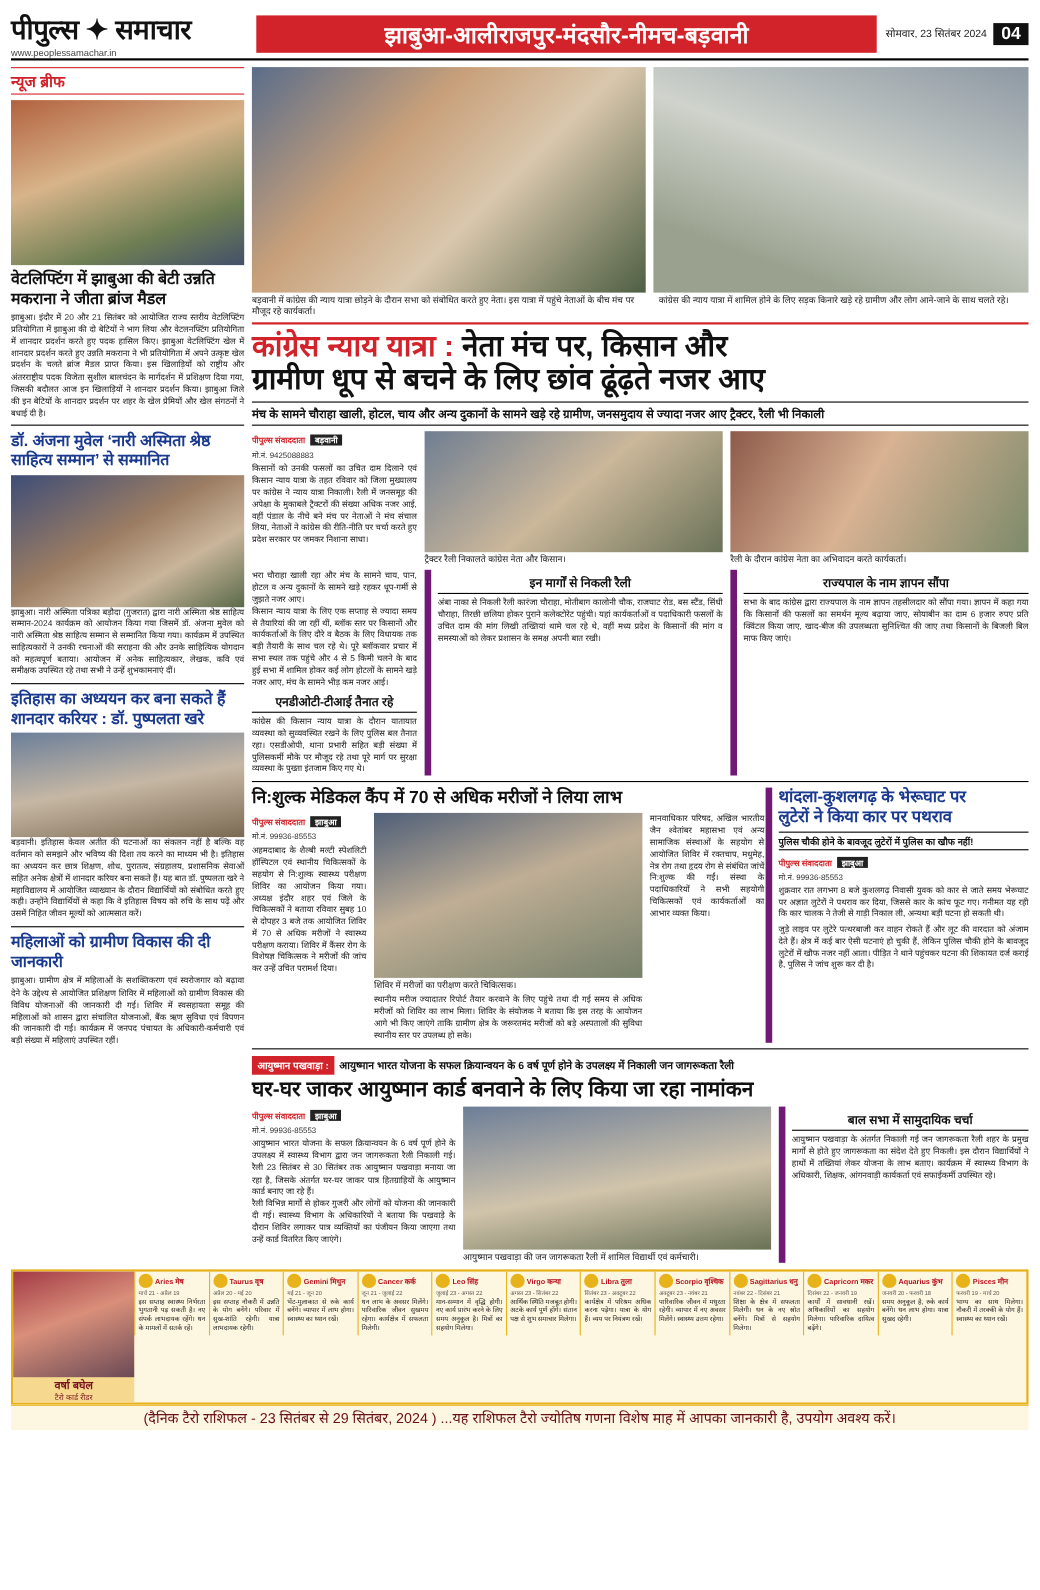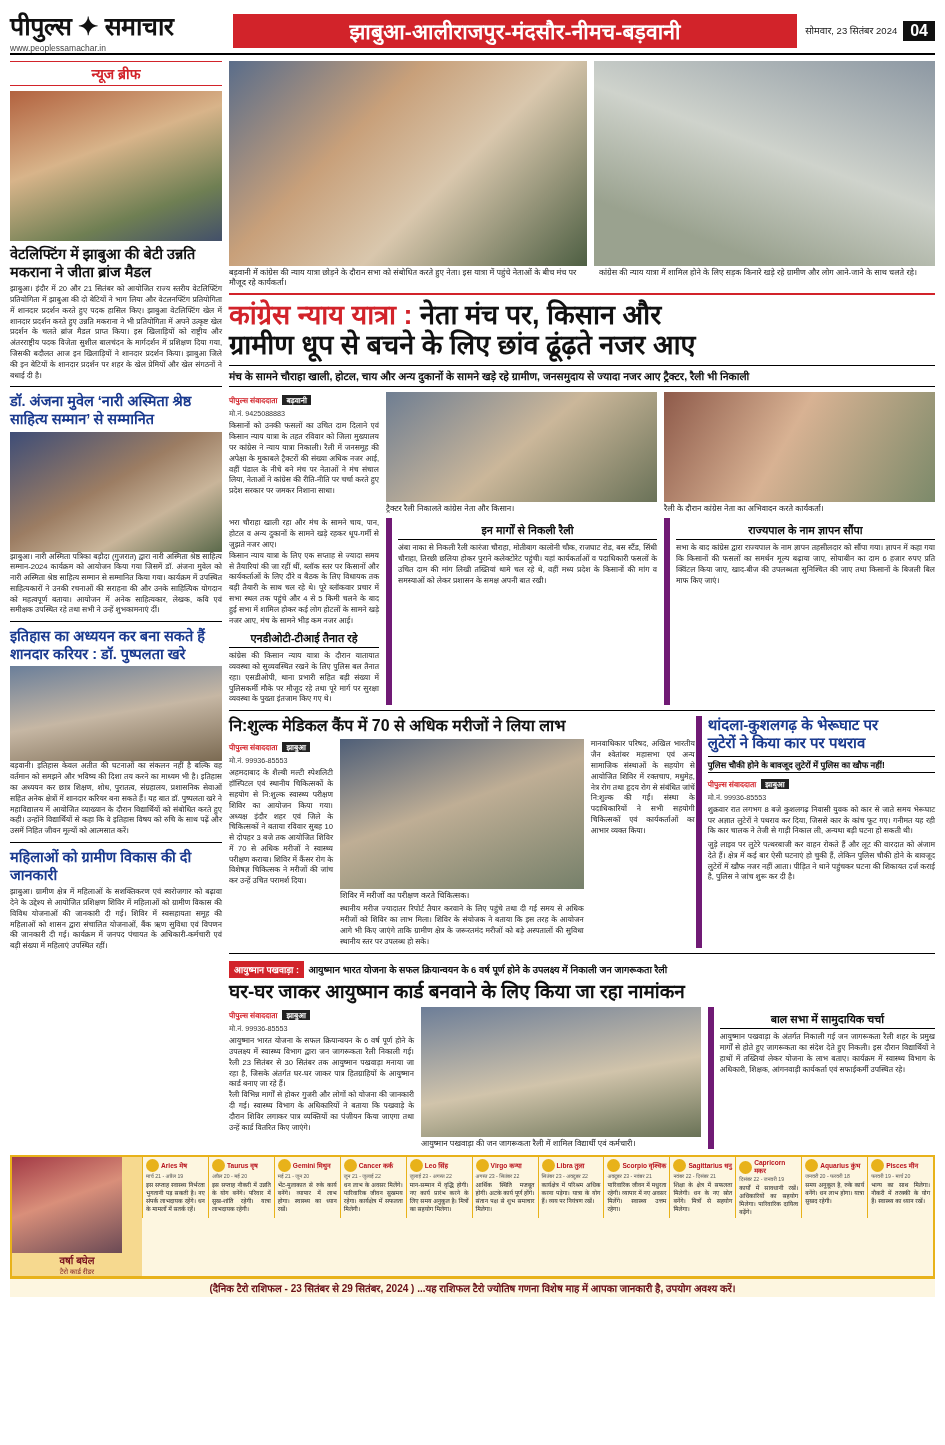--- a/index.html
+++ b/index.html
@@ -30,21 +30,21 @@
   
   .main-grid { display:flex; gap:7px; margin-top:6px; }
   .col-left { width: 212px; }
   .col-right { flex:1; }
 
   
   .rule { border-top:1px solid #000; margin:5px 0; }
   .hr-red { border-top:2px solid #d2232a; margin:5px 0; }
 
   .kicker {
-    text-align:center; color:#d2232a; font-size:14px; font-weight:bold;
+    color:#d2232a; font-size:14px; font-weight:bold;
     border-top:1px solid #d2232a; border-bottom:1px solid #d2232a;
     padding:2px 0; margin-bottom:5px;
   }
   .photo { background:#8a9aa8; width:100%; position:relative; overflow:hidden; }
   .photo.ph1 { height:150px; background:linear-gradient(160deg,#b2623f,#d8b48a 40%,#6f7f53 75%,#43506a); }
   .photo.ph2 { height:120px; background:linear-gradient(150deg,#3e4d77,#9c7d63 45%,#c9b59a 70%,#5b6a4b); }
   .photo.ph3 { height:95px;  background:linear-gradient(170deg,#6b7f9a,#c6b7a4 50%,#7b6a52); }
   .photo.wide1 { height:205px; background:linear-gradient(135deg,#5a6d8a,#c8a07a 35%,#d9c7ad 60%,#4e5f43); }
   .photo.wide2 { height:205px; background:linear-gradient(200deg,#8d98a3,#cfd3cc 45%,#9aa28f 80%); }
   .photo.mid1 { height:110px; background:linear-gradient(140deg,#6f7e92,#cbb79a 50%,#6a7258); }
@@ -74,32 +74,32 @@
   .subhead { font-size:11px; font-weight:bold; text-align:center; border-bottom:1px solid #000; padding-bottom:2px; margin:4px 0 3px; }
   .sec-head-blk { font-size:16px; font-weight:bold; line-height:1.2; }
   .sec-head-blue { color:#1a3a8f; font-size:15px; font-weight:bold; line-height:1.22; }
 
   .three-col { display:flex; gap:7px; }
 
   .tag-strip { background:#d2232a; color:#fff; font-size:9px; font-weight:bold; padding:2px 5px; display:inline-block; }
 
   
   .horoscope { margin-top:6px; border:2px solid #e8b21a; background:#fdf6e0; display:flex; }
-  .astro-left { width:130px; background:#f3c 0; background:#f6d98f; position:relative; }
+  .astro-left { width:110px; background:#f3c 0; background:#f6d98f; position:relative; }
   .astro-photo { width:110px; height:96px; background:linear-gradient(160deg,#a33a46,#d98f7a 45%,#6b4a55); }
   .astro-name { font-size:10px; font-weight:bold; text-align:center; color:#7a1420; }
   .astro-sub { font-size:7px; text-align:center; color:#7a1420; }
   .signs { flex:1; display:flex; }
   .sign { flex:1; border-left:1px solid #e8b21a; padding:2px 3px; }
   .sign-hd { display:flex; align-items:center; gap:2px; }
   .sign-badge { width:13px; height:13px; border-radius:50%; background:#e8b21a; display:inline-block; }
   .sign-name { font-size:6.6px; font-weight:bold; color:#b8151f; }
   .sign-date { font-size:5.2px; color:#555; }
   .sign-txt { font-size:6px; line-height:1.3; color:#222; margin-top:2px; text-align:justify; }
-  .astro-footer { border-top:1px solid #e8b21a; font-size:10px; text-align:center; padding:2px; color:#6a1018; font-weight:bold; background:#fdf6e0; }
+  .astro-footer { border-top:1px solid #e8b21a; font-size:13px; text-align:center; padding:2px; color:#6a1018; font-weight:normal; background:#fdf6e0; }
   .col-sep { border-left:6px solid #701a75; padding-left:6px; }
   .bold-sm { font-size:8.5px; font-weight:bold; }
 </style>
 </head>
 <body>
 
 <div class="page">
 
   <div class="masthead">
     <div class="logo-block">

